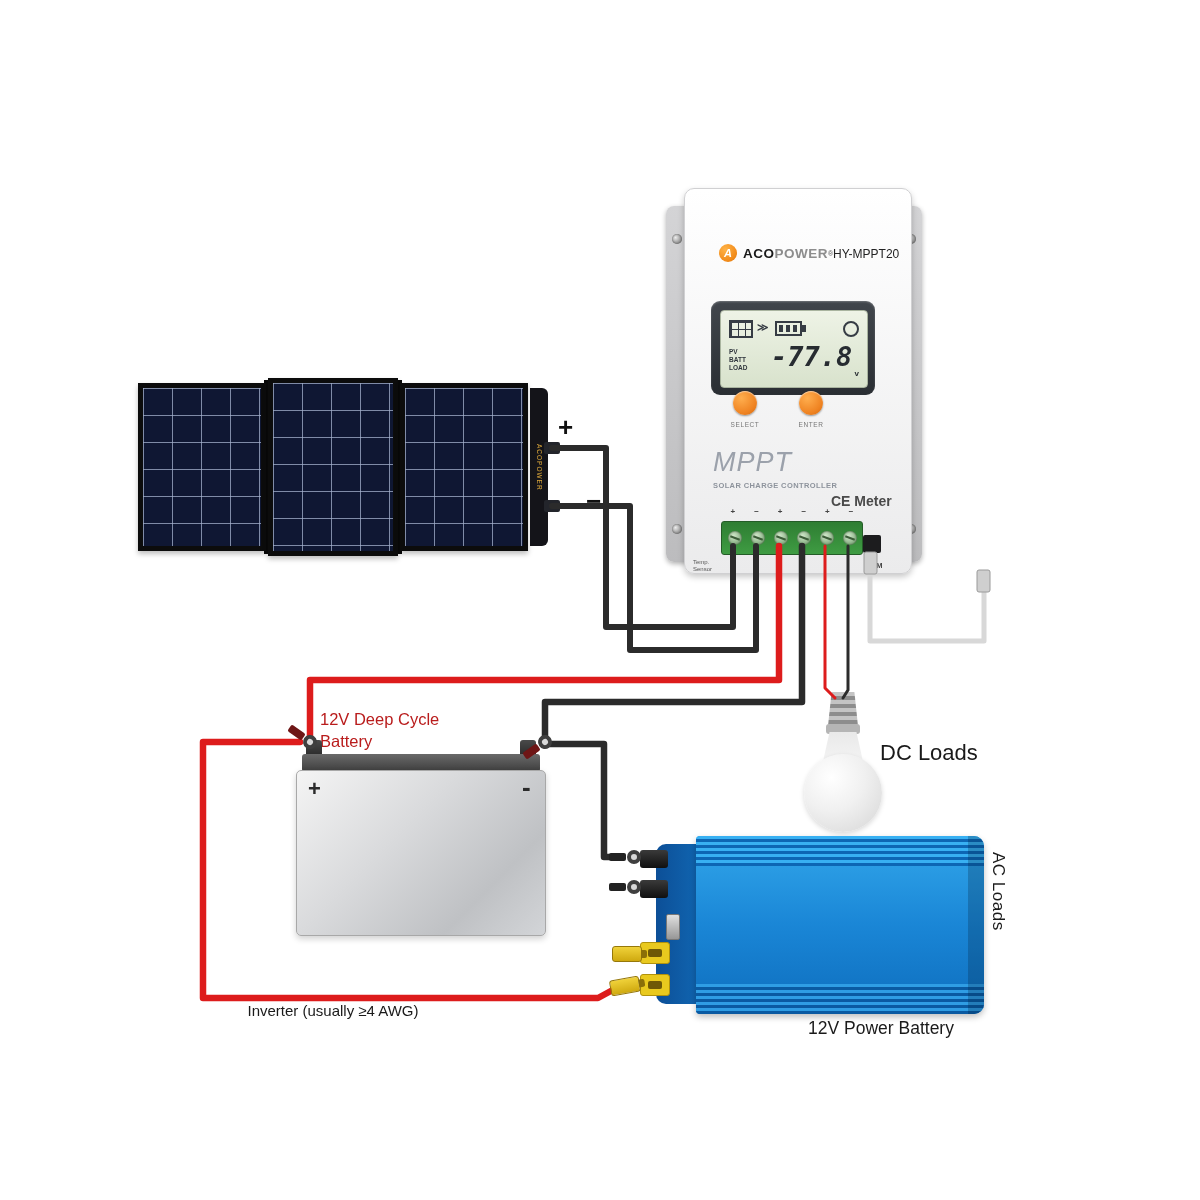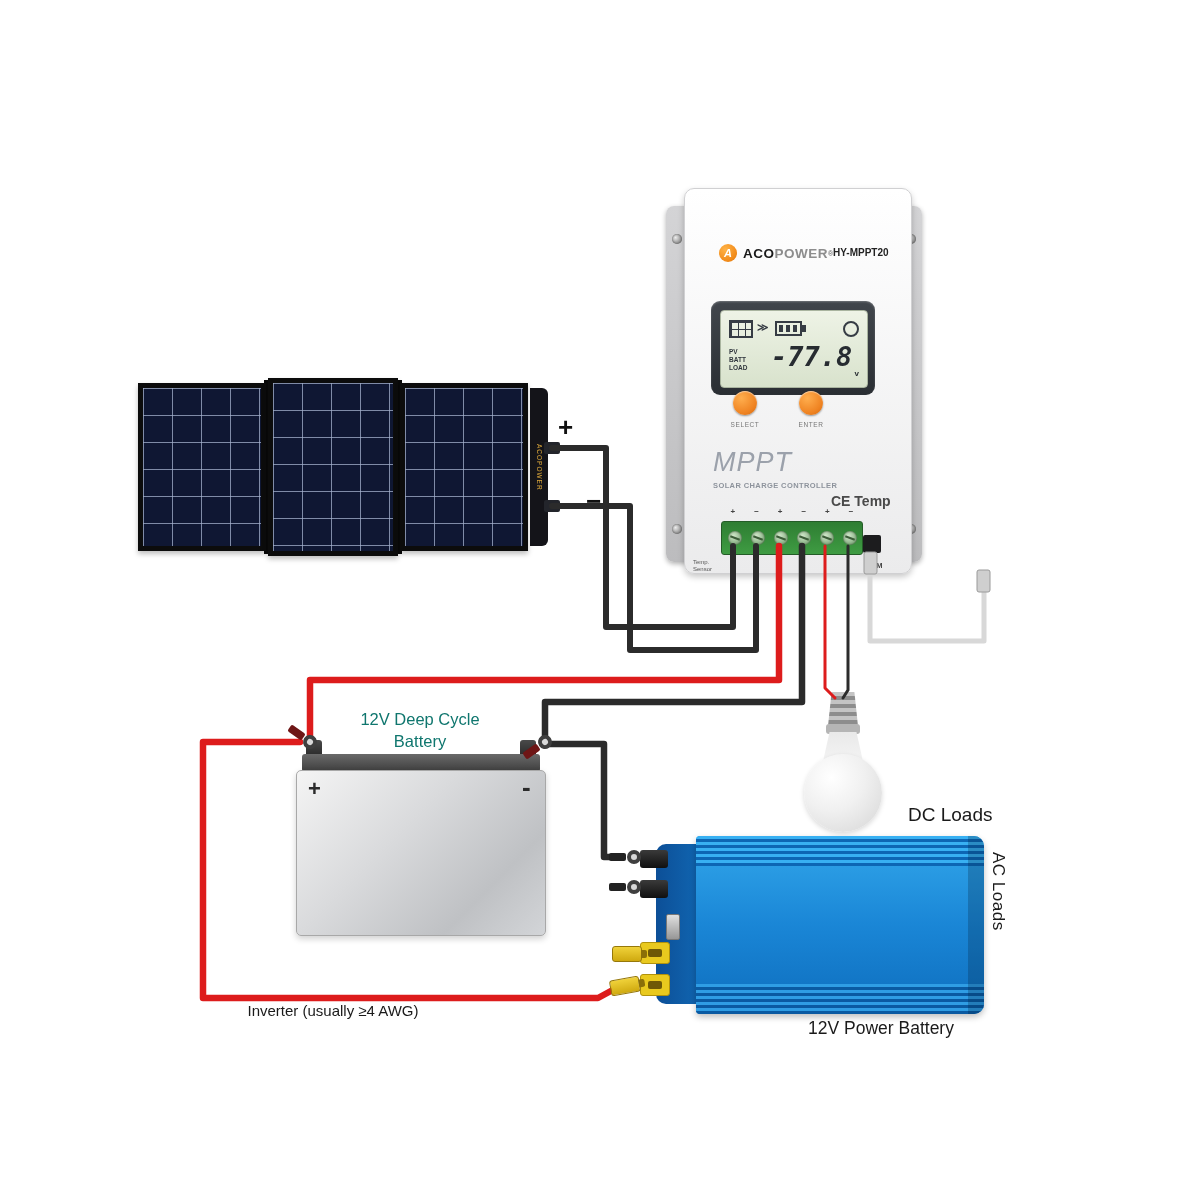--- a/index.html
+++ b/index.html
@@ -43,21 +43,21 @@
     background:linear-gradient(#ffffff,#ebebec);border-radius:10px;border:1px solid #d0d0d2;
     box-shadow:0 3px 6px rgba(0,0,0,.22);}
   .ctrl-logo-row{position:absolute;left:34px;top:54px;height:20px;display:flex;align-items:center;}
   .logo-circle{width:18px;height:18px;border-radius:50%;margin-right:6px;
     background:radial-gradient(circle at 35% 30%,#ffb347,#f28c1b 65%,#d9750d);
     display:flex;align-items:center;justify-content:center;color:#fff;font-weight:bold;
     font-style:italic;font-size:11px;}
   .brand-a{font-size:13.5px;font-weight:bold;color:#1a1a1a;letter-spacing:.5px;}
   .brand-b{font-size:13.5px;font-weight:bold;color:#8d8d8d;letter-spacing:.5px;}
   .brand-reg{font-size:7px;color:#555;vertical-align:super;}
-  .ctrl-model{position:absolute;left:148px;top:58px;font-size:10px;font-weight:bold;color:#222;}
+  .ctrl-model{position:absolute;left:148px;top:58px;font-size:12px;font-weight:normal;color:#222;}
   .lcd-bezel{position:absolute;left:26px;top:112px;width:164px;height:94px;
     background:linear-gradient(#41464c,#2a2e33);border-radius:9px;box-shadow:inset 0 1px 2px rgba(255,255,255,.25);}
   .lcd-screen{position:absolute;left:9px;top:9px;width:146px;height:76px;
     background:linear-gradient(#eef3e6,#d8e2cc);border-radius:4px;border:1px solid #a9b49f;}
   .lcd-panel-icon{position:absolute;left:8px;top:9px;width:24px;height:18px;border:2px solid #363c44;
     box-sizing:border-box;background-image:linear-gradient(90deg,#363c44 1px,transparent 1px),
     linear-gradient(#363c44 1px,transparent 1px);background-size:7px 7px;}
   .lcd-arrows{position:absolute;left:36px;top:10px;font-size:11px;font-weight:bold;color:#363c44;}
   .lcd-batt-icon{position:absolute;left:54px;top:10px;width:27px;height:15px;border:2px solid #363c44;
     box-sizing:border-box;padding:2px;background:repeating-linear-gradient(90deg,#363c44 0 4px,transparent 4px 7px);
@@ -94,41 +94,41 @@
     box-shadow:0 2px 4px rgba(0,0,0,.3);}
   .meter-face{position:absolute;left:6px;top:6px;width:92px;height:88px;background:linear-gradient(#d6c892,#c4b374);
     border-radius:4px;}
   .meter-brand{position:absolute;left:0;top:8px;width:92px;text-align:center;font-size:6.5px;font-weight:bold;color:#a33;}
   .meter-screen{position:absolute;left:14px;top:20px;width:64px;height:38px;background:linear-gradient(#cdd8cb,#b9c6bd);
     border:2px solid #4c4a38;border-radius:2px;}
   .meter-btn{position:absolute;top:68px;width:12px;height:8px;background:#c23326;border-radius:2px;box-shadow:0 1px 1px rgba(0,0,0,.4);}
 
   
   .batt-group{position:absolute;left:296px;top:700px;width:250px;height:240px;z-index:10;}
-  .batt-label{position:absolute;left:24px;top:8px;width:200px;text-align:center;font-size:16.5px;line-height:22px;color:#0f766e;}
+  .batt-label{position:absolute;left:24px;top:8px;width:200px;font-size:16.5px;line-height:22px;color:#b91c1c;}
   .batt-post{position:absolute;width:16px;height:18px;background:linear-gradient(#4a4a4a,#262626);border-radius:3px;}
   .batt-top{position:absolute;left:6px;top:54px;width:238px;height:18px;background:linear-gradient(#6a6a6a,#3c3c3c);border-radius:3px;}
   .batt-body{position:absolute;left:0;top:70px;width:248px;height:164px;border-radius:5px;border:1px solid #a8a8a8;
     background:linear-gradient(135deg,#f4f4f4 0%,#d9dadc 40%,#bfc1c4 75%,#d3d5d8 100%);box-shadow:0 3px 6px rgba(0,0,0,.18);}
   .batt-plus{position:absolute;left:12px;top:76px;font-size:22px;font-weight:bold;color:#2b2b2b;}
   .batt-minus{position:absolute;left:226px;top:72px;font-size:26px;font-weight:bold;color:#2b2b2b;}
   .batt-value{position:absolute;left:0;top:158px;width:248px;text-align:center;font-size:30px;font-weight:bold;color:#141414;}
 
   
   .bulb-group{position:absolute;left:800px;top:690px;width:86px;height:146px;z-index:10;}
   .bulb-base{position:absolute;left:28px;top:2px;width:30px;height:34px;
     clip-path:polygon(12% 0,88% 0,100% 100%,0 100%);
     background:repeating-linear-gradient(180deg,#c4c4c4 0 4px,#8d8d8d 4px 8px);}
   .bulb-collar{position:absolute;left:26px;top:34px;width:34px;height:10px;background:#b5b5b5;border-radius:3px;}
   .bulb-neck{position:absolute;left:22px;top:42px;width:42px;height:34px;
     clip-path:polygon(18% 0,82% 0,100% 100%,0 100%);background:linear-gradient(#e9e9e9,#f5f5f5);}
   .bulb-glass{position:absolute;left:4px;top:64px;width:78px;height:78px;border-radius:50%;
     background:radial-gradient(circle at 35% 30%,#ffffff 0%,#f0f0f0 45%,#d5d5d5 100%);
     box-shadow:0 2px 5px rgba(0,0,0,.15);}
-  .dc-label{position:absolute;left:880px;top:804px;font-size:19px;color:#1a1a1a;z-index:10;margin-left:28px;}
+  .dc-label{position:absolute;left:880px;top:740px;font-size:22px;color:#1a1a1a;z-index:10;}
 
   
   .inv-group{position:absolute;left:640px;top:834px;width:366px;height:190px;z-index:10;}
   .inv-cap{position:absolute;left:16px;top:10px;width:48px;height:160px;
     background:linear-gradient(90deg,#0c4f97,#1168b4);border-radius:10px 0 0 10px;}
   .inv-main{position:absolute;left:56px;top:2px;width:288px;height:178px;border-radius:4px 10px 10px 4px;
     background:linear-gradient(180deg,#2ba3ea,#0f6fc4);overflow:hidden;box-shadow:0 3px 6px rgba(0,0,0,.25);}
   .fins-top{position:absolute;left:0;top:0;right:0;height:30px;
     background:repeating-linear-gradient(180deg,#38b0f2 0 3px,#0d66b4 3px 6px);}
   .fins-bottom{position:absolute;left:0;bottom:0;right:0;height:30px;
@@ -219,21 +219,21 @@
         </div>
       </div>
 
       <div class="ctrl-btn" style="left:48px;top:202px;"></div>
       <div class="ctrl-btn" style="left:114px;top:202px;"></div>
       <div class="btn-label" style="left:30px;top:232px;">SELECT</div>
       <div class="btn-label" style="left:96px;top:232px;">ENTER</div>
 
       <div class="mppt">MPPT</div>
       <div class="mppt-sub">SOLAR CHARGE CONTROLLER</div>
-      <div class="cert">CE Temp</div>
+      <div class="cert">CE Meter</div>
 
       <div class="tmarks">
         <span>+</span>
         <span>−</span>
         <span>+</span>
         <span>−</span>
         <span>+</span>
         <span>−</span>
       </div>
       <div class="tstrip">

